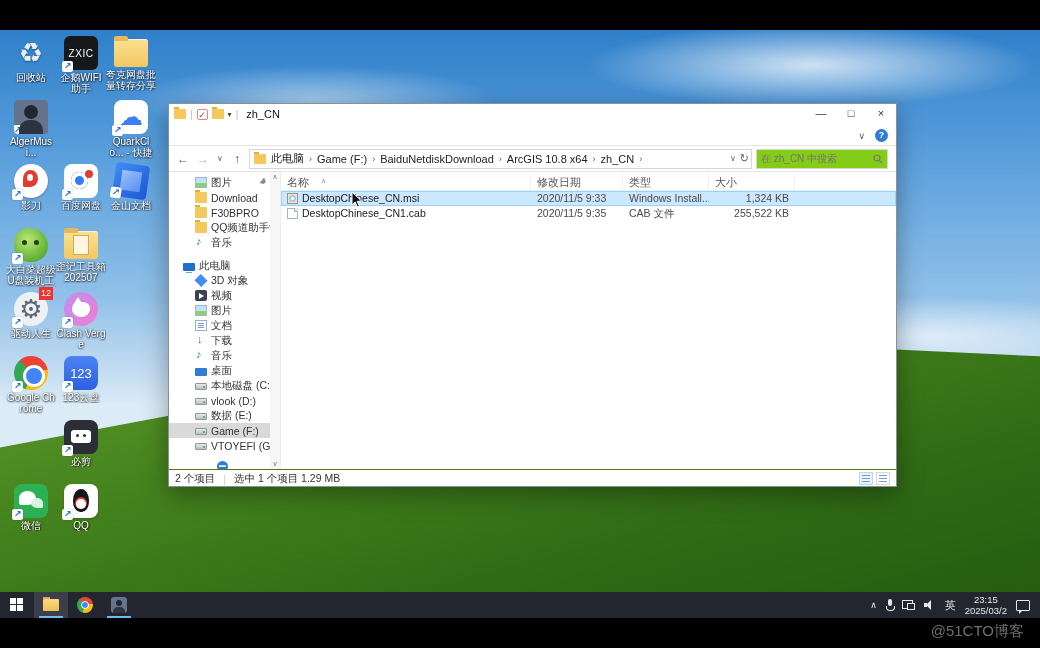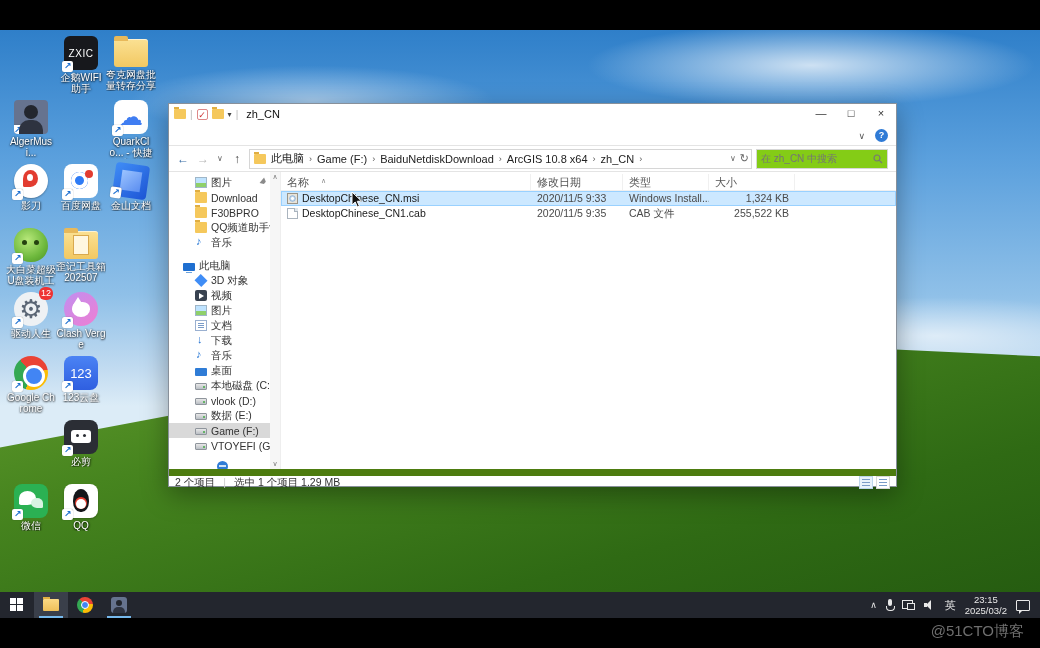--- a/index.html
+++ b/index.html
@@ -29,21 +29,21 @@
     grid-template-columns:repeat(3,50px); grid-auto-rows:64px; column-gap:0; }
   .dicon { display:flex; flex-direction:column; align-items:center; width:50px; cursor:default; }
   .dicon .ig { position:relative; width:34px; height:34px; flex:none; }
   .dicon .lbl { margin-top:2px; width:50px; text-align:center; font-size:10px; line-height:11px;
     color:#fff; text-shadow:0 1px 2px rgba(0,0,0,.85), 1px 0 2px rgba(0,0,0,.6);
     max-height:23px; overflow:hidden; word-break:break-all; }
   .sc-arrow { position:absolute; left:-2px; bottom:-2px; width:11px; height:11px; background:#fff;
     border-radius:2px; color:#1d6fd0; font-size:9px; line-height:11px; text-align:center; font-weight:bold;
     box-shadow:0 0 1px rgba(0,0,0,.5); }
   .badge { position:absolute; right:-5px; top:-5px; min-width:14px; height:13px; padding:0 2px;
-    background:#e33; border-radius:6px; color:#fff; font-size:9px; line-height:13px; text-align:center; }
+    background:#e33; border-radius:0; color:#fff; font-size:9px; line-height:13px; text-align:center; }
   .ictext { position:absolute; inset:0; display:flex; align-items:center; justify-content:center;
     color:#fff; font-weight:normal; }
 
   .i-recycle { }
   .i-recycle::before { content:"♻"; position:absolute; inset:0; font-size:27px; line-height:34px;
     text-align:center; color:#e9eef2; text-shadow:0 1px 2px rgba(0,0,0,.4); }
   .i-folder, .i-folder2 { background:linear-gradient(#fbe193,#f2c862); border-radius:3px; margin-top:3px;
     height:28px !important; box-shadow:inset 0 1px 0 rgba(255,255,255,.6); }
   .i-folder::before, .i-folder2::before { content:""; position:absolute; left:0; top:-3px; width:14px; height:5px;
     background:#e8b95a; border-radius:2px 2px 0 0; }
@@ -197,21 +197,21 @@
   .frow.sel { background:#cce8ff; outline:1px solid #99d1ff; outline-offset:-1px; }
   .fname { display:flex; align-items:center; gap:4px; }
   .fi { width:11px; height:11px; flex:none; position:relative; }
   .fi-msi { background:#e8e4da; border:1px solid #9a9488; }
   .fi-msi::before { content:""; position:absolute; left:1px; top:1px; width:7px; height:7px;
     background:radial-gradient(circle, #fff 20%, #8fb4d8 55%, #cfd8e2 70%); border-radius:50%; }
   .fi-cab { background:#fff; border:1px solid #aab4be; }
   .fi-cab::before { content:""; position:absolute; right:-1px; top:-1px; width:3px; height:3px;
     background:#dfe6ec; border-left:1px solid #aab4be; border-bottom:1px solid #aab4be; }
 
-  .statusbar { height:18px; border-top:7px solid #4d7c0f; display:flex; 
+  .statusbar { height:18px; border-top:1px solid #4d7c0f; display:flex; align-items:center;
     padding:0 6px; color:#333; font-size:10.5px; gap:8px; }
   .st-sep { color:#ccc; }
   .st-views { margin-left:auto; display:flex; gap:3px; }
   .view-ic { width:14px; height:13px; border:1px solid #bcd6ec; background:#e8f2fb; position:relative; }
   .view-ic.inactive { border-color:#d9d9d9; background:#fff; }
   .view-ic::before { content:""; position:absolute; left:2px; top:2px; right:2px; height:1px;
     background:#7a9cc8; box-shadow:0 3px 0 #7a9cc8, 0 6px 0 #7a9cc8; }
 
   
   .cursor { position:absolute; left:351px; top:191px; width:12px; height:18px; z-index:50; }
@@ -258,20 +258,24 @@
 </style>
 </head>
 <body>
 
 <div id="screen">
   <div class="bar-top"></div>
 
   <div class="desktop">
     <div class="grass"></div>
     <div class="icon-grid" id="icon-grid">
+        <div class="dicon" style="grid-area: 1 / 1;">
+          <div class="ig i-recycle"></div>
+          <div class="lbl">回收站</div>
+        </div>
         <div class="dicon" style="grid-area: 1 / 2;">
           <div class="ig i-zxic">
             <span class="ictext">ZXIC</span>
             <span class="sc-arrow">↗</span>
           </div>
           <div class="lbl">企鹅WIFI助手</div>
         </div>
         <div class="dicon" style="grid-area: 1 / 3;">
           <div class="ig i-folder"></div>
           <div class="lbl">夸克网盘批量转存分享</div>

